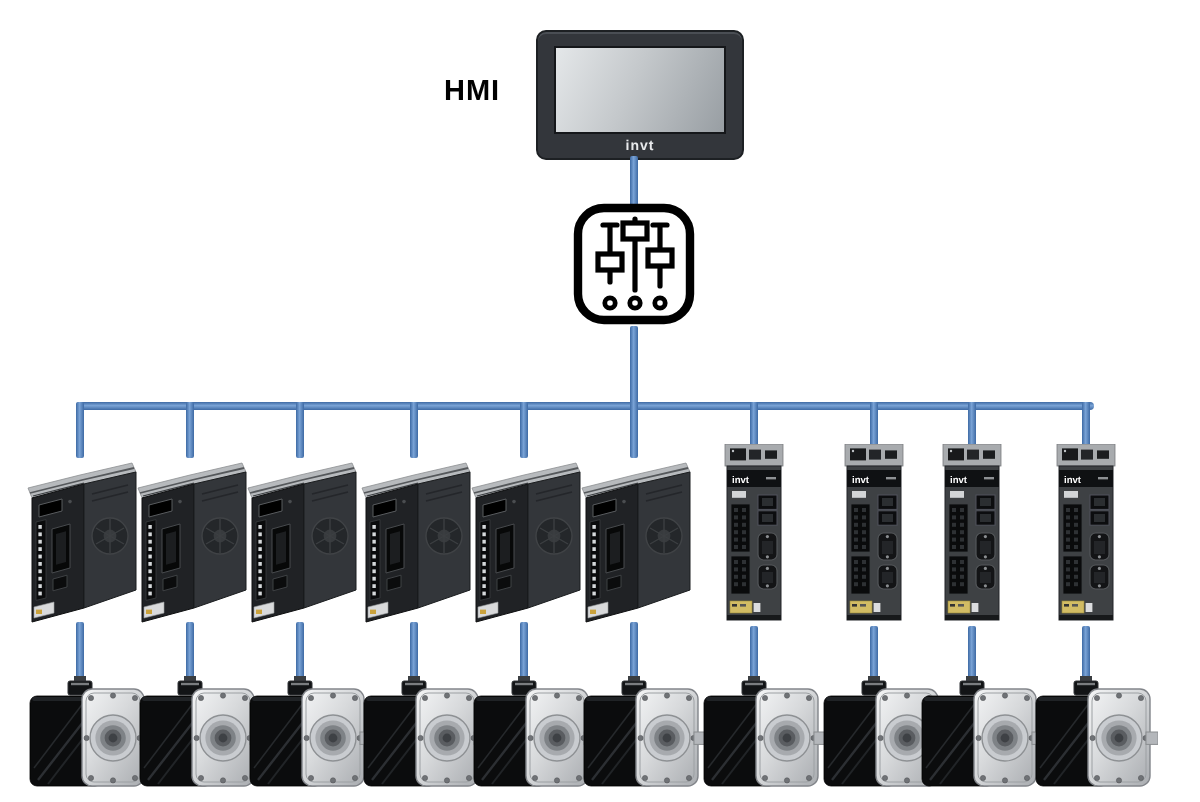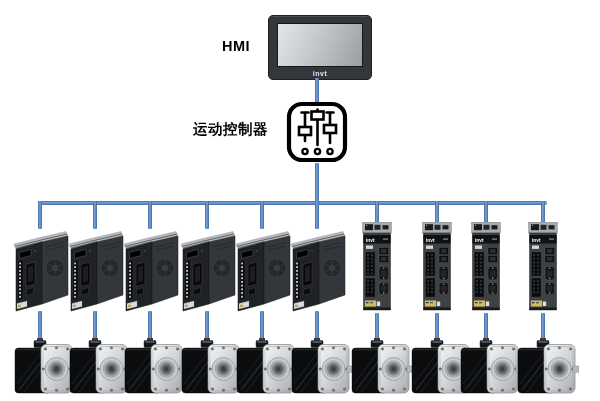--- a/index.html
+++ b/index.html
@@ -152,21 +152,20 @@
 
 <div class="canvas">
 
   <div class="label" style="left:222px;top:38px;">HMI</div>
   <div class="hmi">
     <div class="screen"></div>
     <div class="brand">invt</div>
   </div>
   <div class="blue-v" style="left:315px;top:78px;height:25px;"></div>
 
-  <div class="label" style="left:192px;top:120px;width:76px;text-align:right;">运动控制器</div>
   <svg class="abs" style="left:286px;top:101px;" width="62" height="62" viewBox="0 0 62 62">
     <rect x="3" y="3" width="56" height="56" rx="13" fill="#fff" stroke="#000" stroke-width="4.2"></rect>
     <g stroke="#000" stroke-width="2.6" stroke-linecap="round">
       <path d="M19,12 V40"></path>
         <path d="M15.5,11.5 H22.5"></path>
       <path d="M31.5,8.5 V44"></path>
       <path d="M44,12 V42"></path>
         <path d="M40.5,11.5 H47.5"></path>
     </g>
     <g fill="#fff" stroke="#000" stroke-width="2.6">

